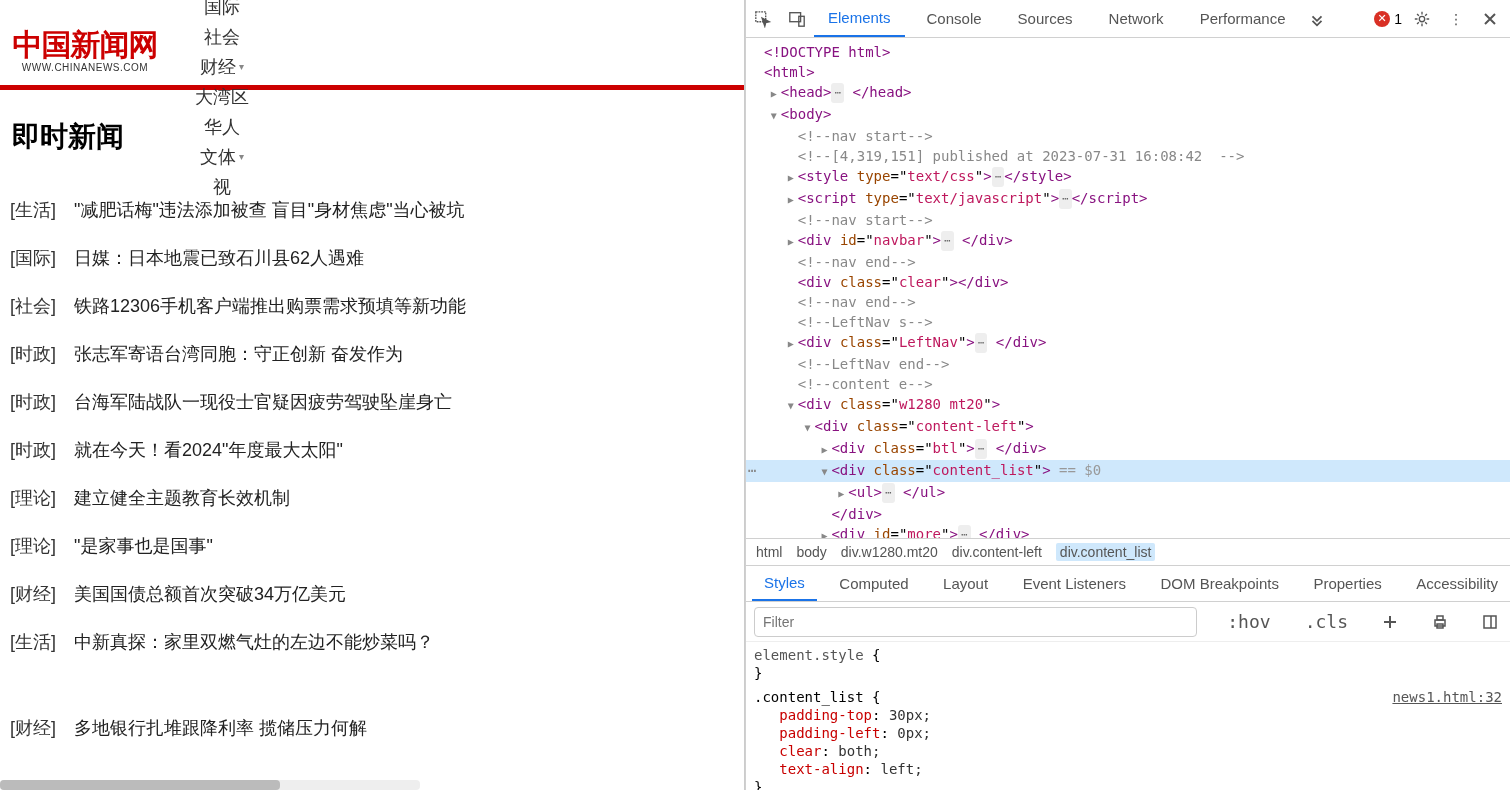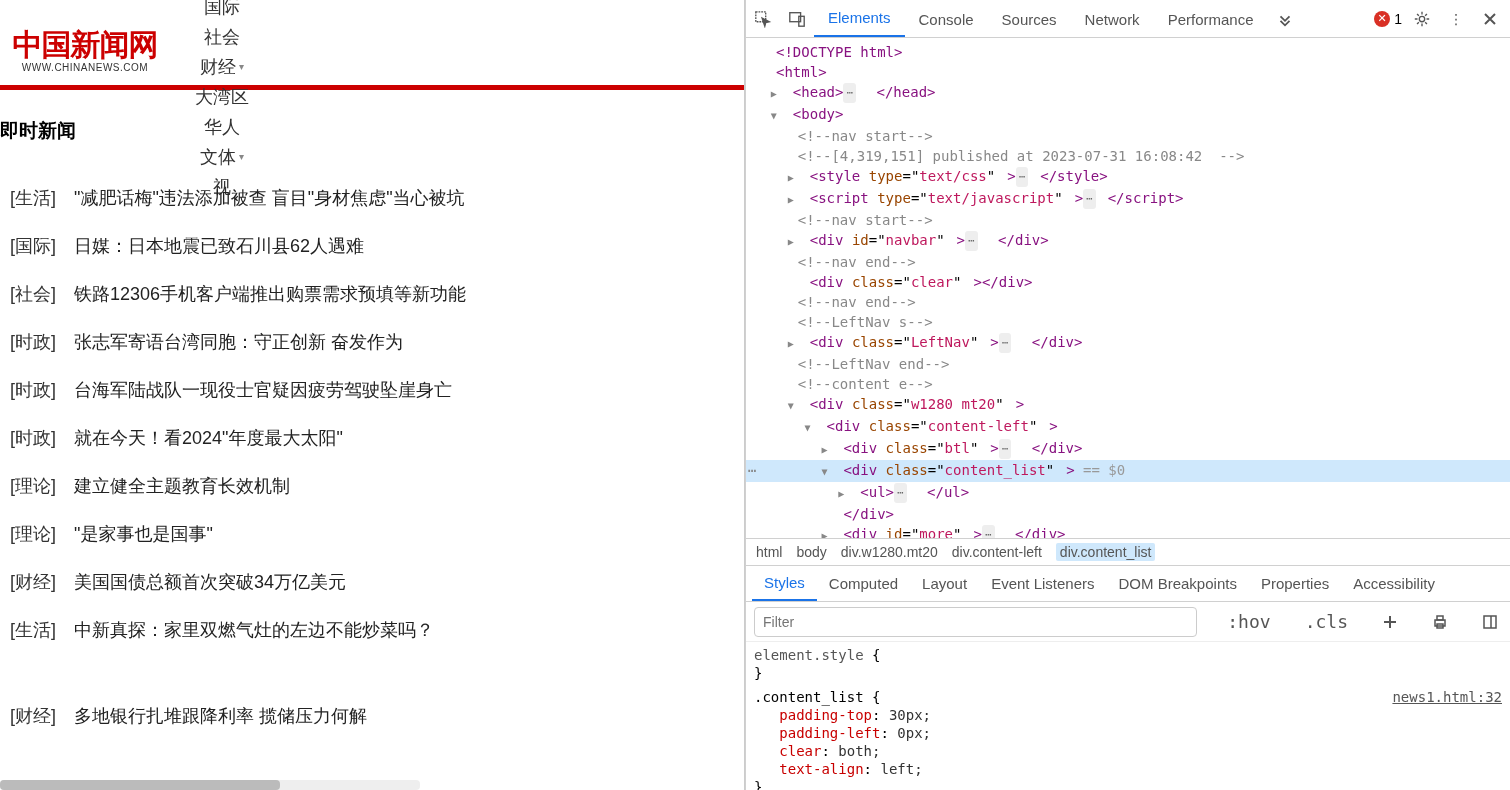--- a/index.html
+++ b/index.html
@@ -5,48 +5,48 @@
 * { box-sizing: border-box; margin: 0; padding: 0; }
 body { font-family: -apple-system, "Segoe UI", Arial, sans-serif; display: flex; height: 790px; width: 1510px; overflow: hidden; background: #fff; }
 .page { width: 745px; overflow-y: auto; border-right: 1px solid #ccc; position: relative; }
 .nav { height: 90px; display:flex; align-items:center; padding: 28px 5px 10px 0; border-bottom: 5px solid #c00; }
 .logo { width: 170px; height: 55px; margin-right: 25px; display:flex; flex-direction:column; align-items:center; justify-content:center; }
 .logo-cn { font-size: 30px; font-weight: bold; color: #c00; font-family: "STKaiti","KaiTi",serif; line-height:1; letter-spacing:-1px; }
 .logo-en { font-size: 10px; letter-spacing: 0.5px; color:#333; margin-top:2px;}
 .menu { display:flex; gap: 6px; align-items:center; font-size:18px; color:#333; white-space:nowrap; overflow:hidden;flex-direction:column; }
 .menu-item { display:flex; align-items:center; cursor:pointer; }
 .menu-item .caret { font-size:10px; margin-left:3px; color:#888;}
-.page-title { font-size: 19px; font-weight:bold; padding: 28px 0 30px 0; }
+.page-title { font-size: 28px; font-weight:bold; padding: 28px 0 30px 12px; }
 .news-list { list-style:none; }
 .news-item { display:flex; gap:18px; padding: 12px 10px; font-size:18px; }
 .cat { color:#333; }
 .title { color:#222; }
 .blank-row { height: 38px; }
 .devtools { flex:1; display:flex; flex-direction:column; font-size:14px; background:#fff; border-left:1px solid #d0d0d0;}
 .dt-top { height:38px; display:flex; align-items:center; border-bottom:1px solid #d0d0d0; }
 .dt-iconbtn { width:34px; height:34px; display:flex; align-items:center; justify-content:center; cursor:pointer; color:#555;}
 .dt-iconbtn svg { width:18px; height:18px; stroke:#555; fill:none; stroke-width:1.5; }
-.dt-tabs { display:flex; align-items:flex-end; gap:0; }
+.dt-tabs { display:flex; align-items:center; gap:8px; }
 .dt-tab { padding: 9px 14px; color:#555; cursor:pointer; font-size:15px;}
 .dt-tab.active { color:#1a73e8; border-bottom:2px solid #1a73e8; }
 .dt-top-right { margin-left:auto; display:flex; align-items:center; gap:6px; padding-right:6px;}
 .err-badge { display:flex; align-items:center; gap:4px; }
 .err-circle { width:16px; height:16px; background:#d93025; border-radius:50%; color:#fff; font-size:11px; display:flex; align-items:center; justify-content:center;}
 .gear, .kebab, .close { width:28px; height:28px; display:flex; align-items:center; justify-content:center; cursor:pointer; color:#555;}
 .dom { flex: 0 0 500px; overflow:auto; font-family: Menlo, Consolas, monospace; font-size:14px; line-height:20px; padding:4px 0; }
 .dom-line { white-space:pre; padding: 0 8px; }
 .dom-line.sel { background:#cfe8fc; }
 .tri { display:inline-block; width:10px; color:#888; }
 .tri-r::before{content:"▶"; font-size:10px;}
 .tri-d::before{content:"▼"; font-size:10px;}
 .ellip { display:inline-block; background:#eee; border-radius:3px; padding:0 3px; color:#666; font-size:11px; vertical-align:middle;}
-.t-tag{color:#881280;margin-left:12px;} .t-attr{color:#994500;margin-top:46px;} .t-val{color:#be185d;} .t-com{color:#888;} .t-eq{color:#999;}
+.t-tag{color:#881280;} .t-attr{color:#994500;margin-top:46px;} .t-val{color:#be185d;} .t-com{color:#888;} .t-eq{color:#999;}
 .crumbs { height:28px; border-top:1px solid #d0d0d0; border-bottom:1px solid #d0d0d0; display:flex; align-items:center; padding:0 10px; gap:14px; font-size:14px; color:#555;}
 .crumb.active { background:#cfe8fc; padding:1px 4px; border-radius:2px;}
-.subtabs { height:36px; display:flex; align-items:center; border-bottom:1px solid #d0d0d0; gap:0; padding-left:6px;}
+.subtabs { height:36px; display:flex; align-items:center; border-bottom:1px solid #d0d0d0; gap:0; padding-left:6px;justify-content:space-between;}
 .subtab { padding:8px 12px; color:#555; cursor:pointer; font-size:15px;}
 .subtab.active { color:#1a73e8; border-bottom:2px solid #1a73e8;}
 .filterbar { height:40px; display:flex; align-items:center; padding:4px 8px; gap:26px; border-bottom:1px solid #eee;}
 .filter-input { flex:1; max-width:525px; height:30px; border:1px solid #ccc; border-radius:4px; padding:0 8px; font-size:14px;}
 .fb-btn { font-family:Menlo,monospace; font-size:18px; color:#555; cursor:pointer; padding:2px 4px;}
 .fb-icon { width:24px; height:24px; cursor:pointer; color:#555; display:flex; align-items:center; justify-content:center;}
 .styles { flex:1; overflow:auto; font-family:Menlo,Consolas,monospace; font-size:14px; line-height:18px; padding:4px 8px;}
 .src-link { float:right; color:#555; text-decoration:underline; cursor:pointer;}
 .sel-name{color:#555;} .prop{color:#c80000;} .pval{color:#333;}
 .dom-wrapper{position:relative;}

